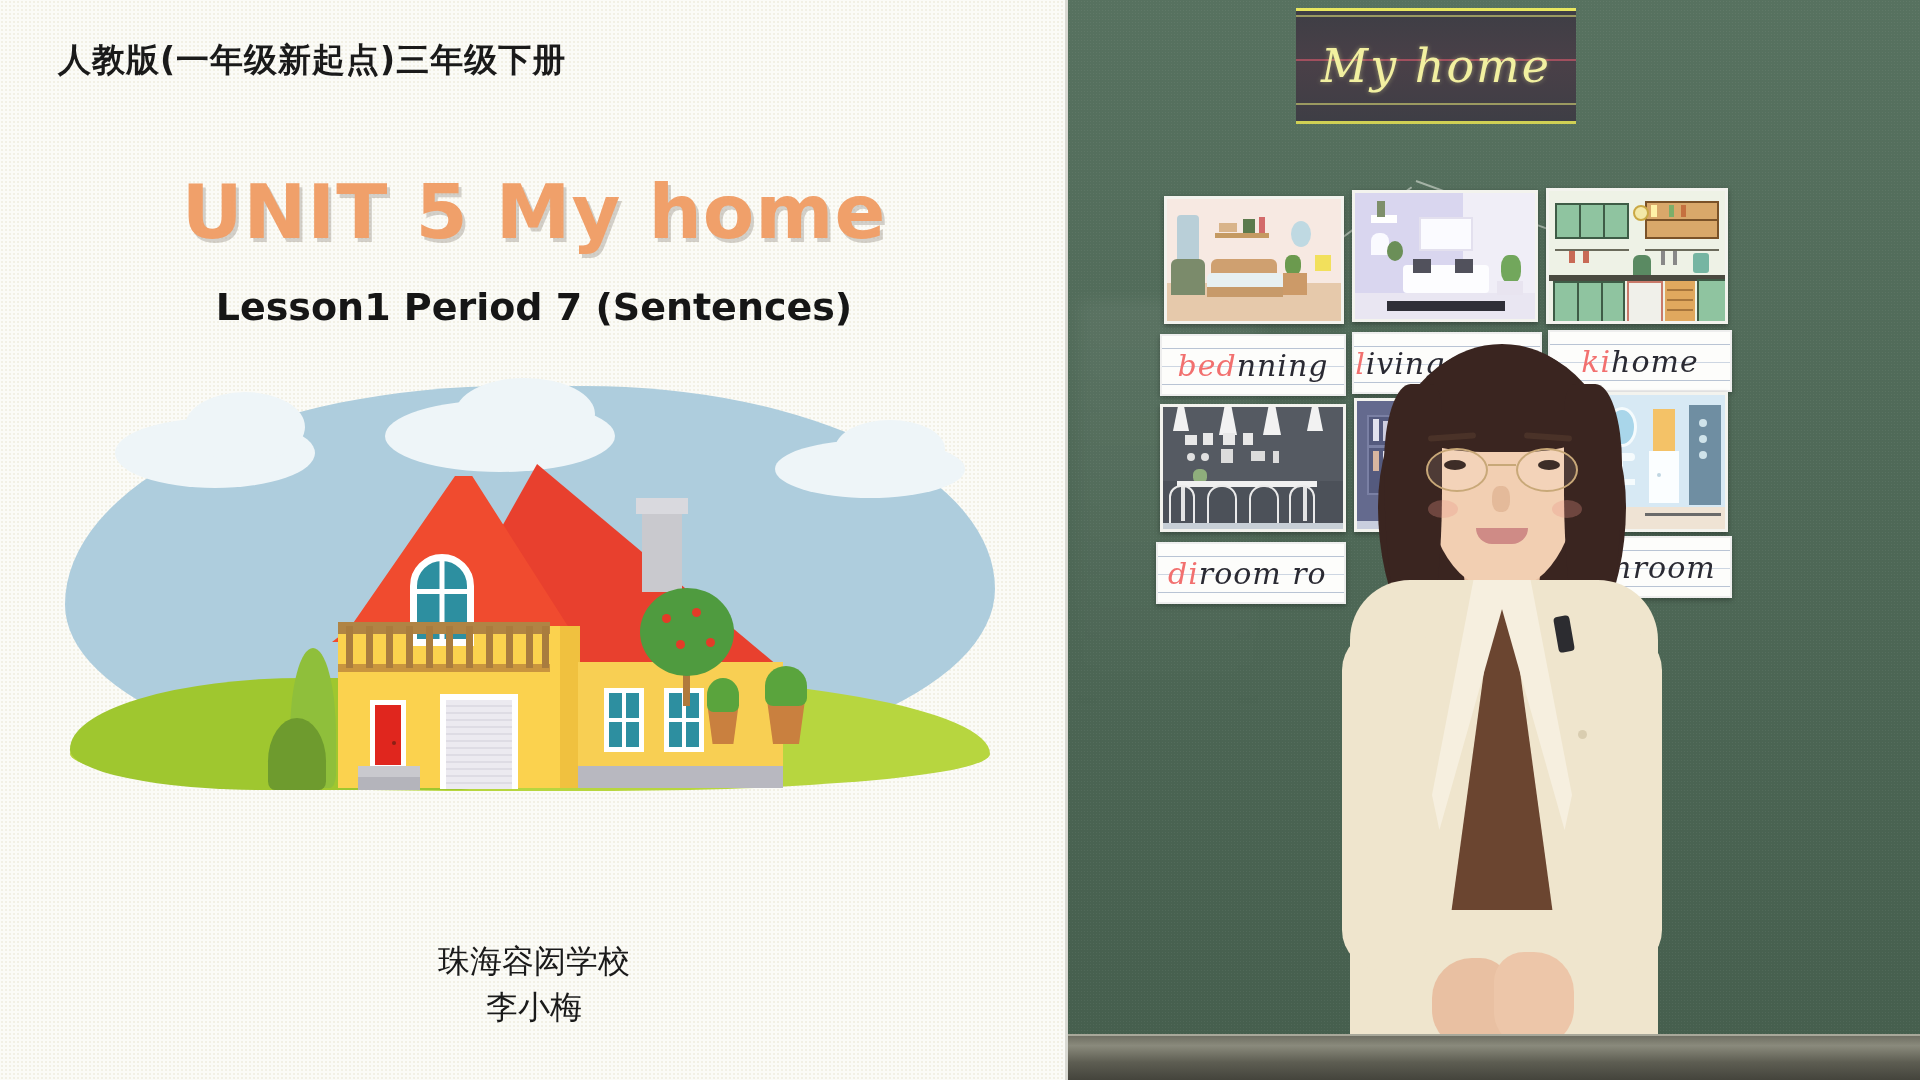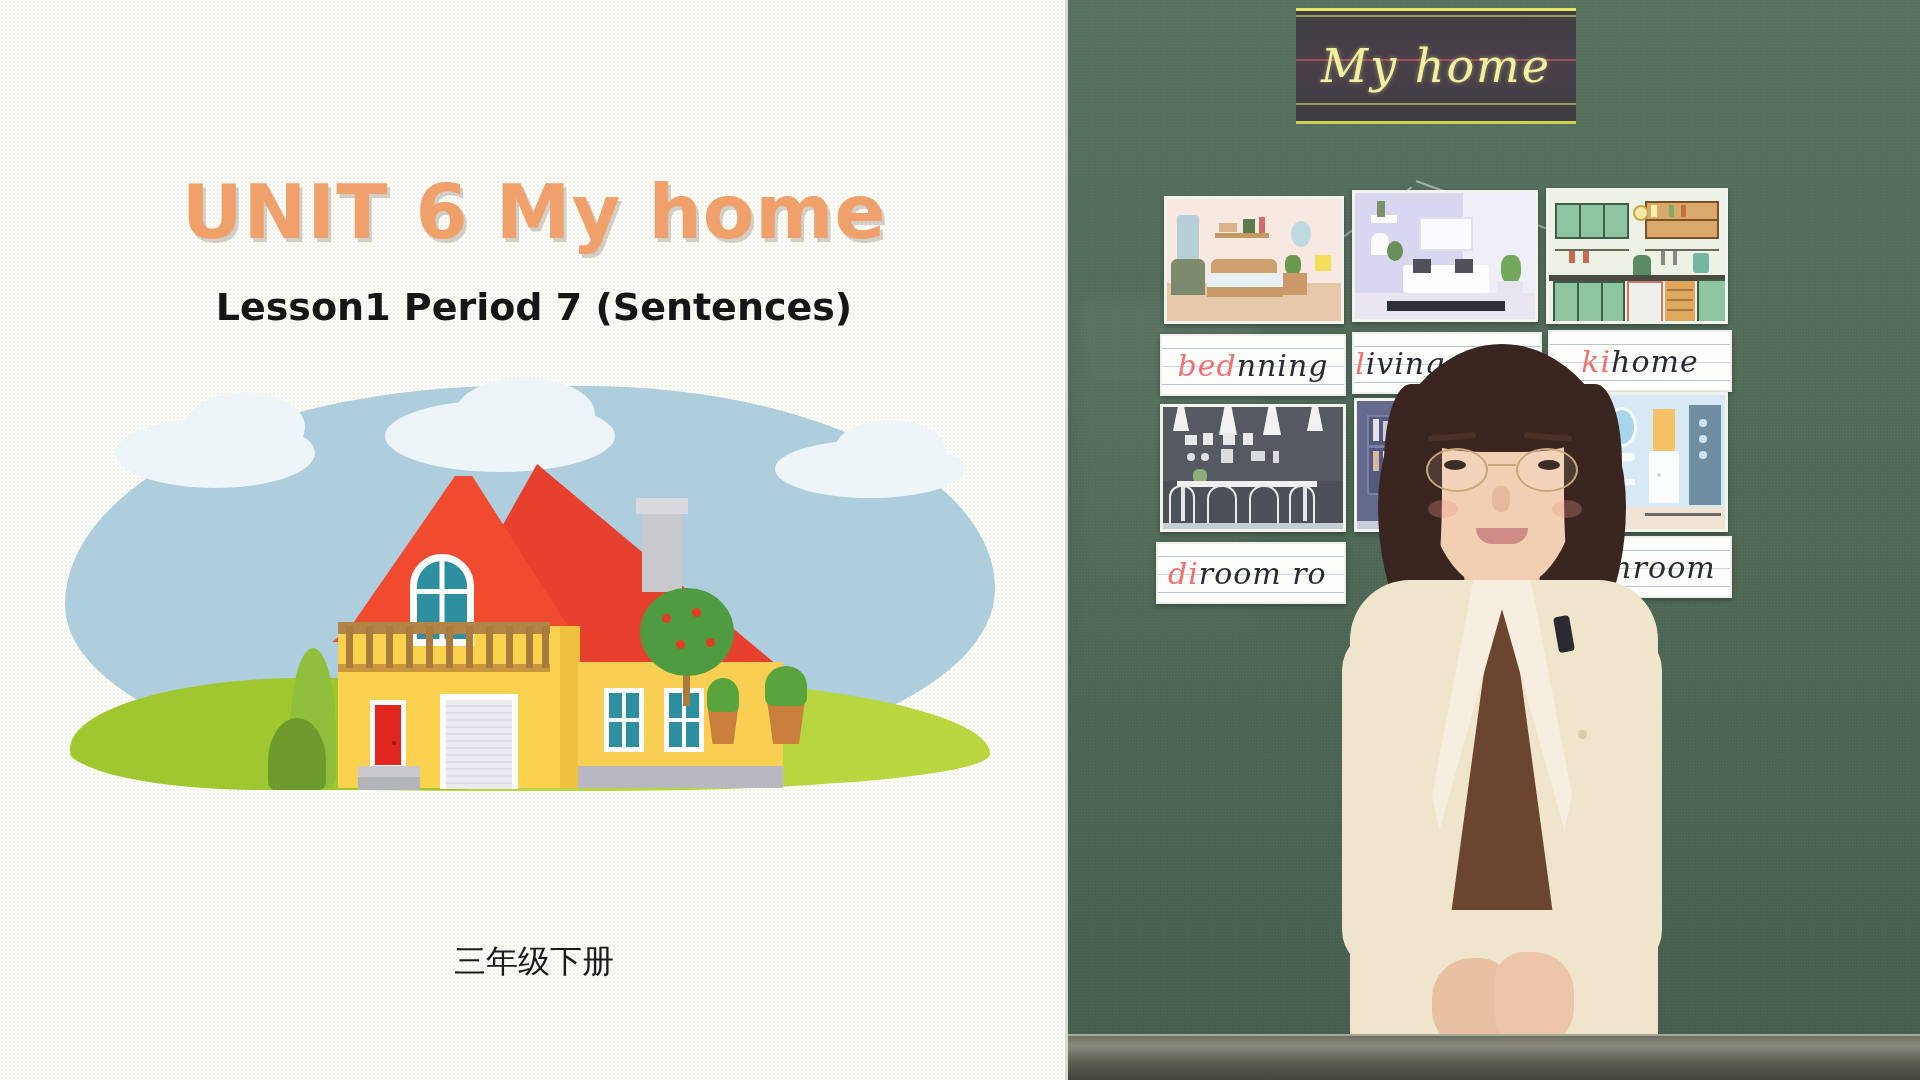--- a/index.html
+++ b/index.html
@@ -323,22 +323,23 @@
   }
   .vest-btn { position:absolute; left:242px; top:400px; width:9px; height:9px; background:#d9cdb0; border-radius:50%; }
 </style>
 </head>
 <body>
 
 <div id="stage">
 
   <div id="slide">
 
-
-    <div class="unit-title">UNIT 6  My home</div>
+    <div class="cn-header">人教版(一年级新起点)三年级下册</div>
+
+    <div class="unit-title">UNIT 5  My home</div>
 
     <div class="lesson-sub">Lesson1  Period 7 (Sentences)</div>
 
     <div id="house-art">
       <div class="blob"></div>
       <div class="cloud c1"></div>
       <div class="cloud c1b"></div>
       <div class="cloud c2"></div>
       <div class="cloud c2b"></div>
       <div class="cloud c3"></div>
@@ -404,21 +405,22 @@
         <div class="berry" style="left:36px; top:52px"></div>
         <div class="berry" style="left:66px; top:50px"></div>
       </div>
       <div class="pot" style="left:648px; top:330px; width:40px; height:36px;"></div>
       <div class="plant" style="left:652px; top:300px; width:32px; height:34px;"></div>
       <div class="pot" style="left:706px; top:322px; width:50px; height:44px;"></div>
       <div class="plant" style="left:710px; top:288px; width:42px; height:40px;"></div>
     </div>
 
     <div class="school">
-      <div>三年级下册</div>
+      <div>珠海容闳学校</div>
+      <div>李小梅</div>
     </div>
   </div>
 
   <div id="video">
     <div class="board"></div>
     <div class="board-shine"></div>
 
     <div class="chalk-card" id="card-home">
       <div class="rule" style="top:4px"></div>
       <div class="rule-red" style="top:48px"></div>

